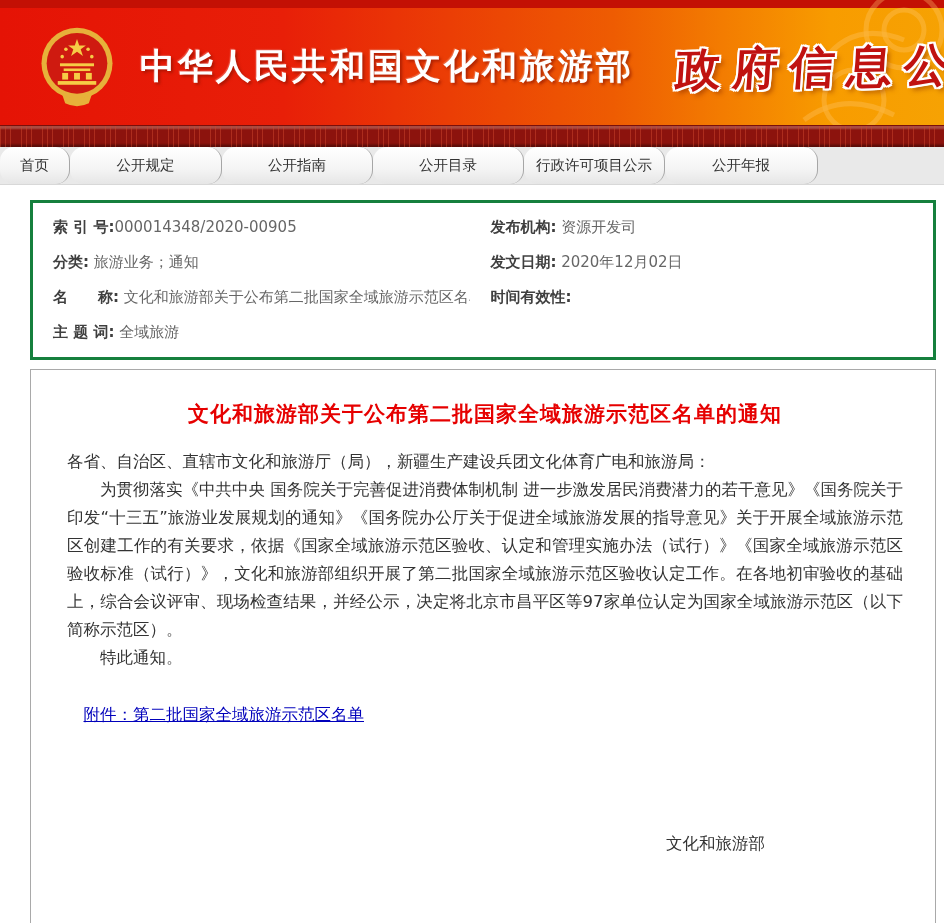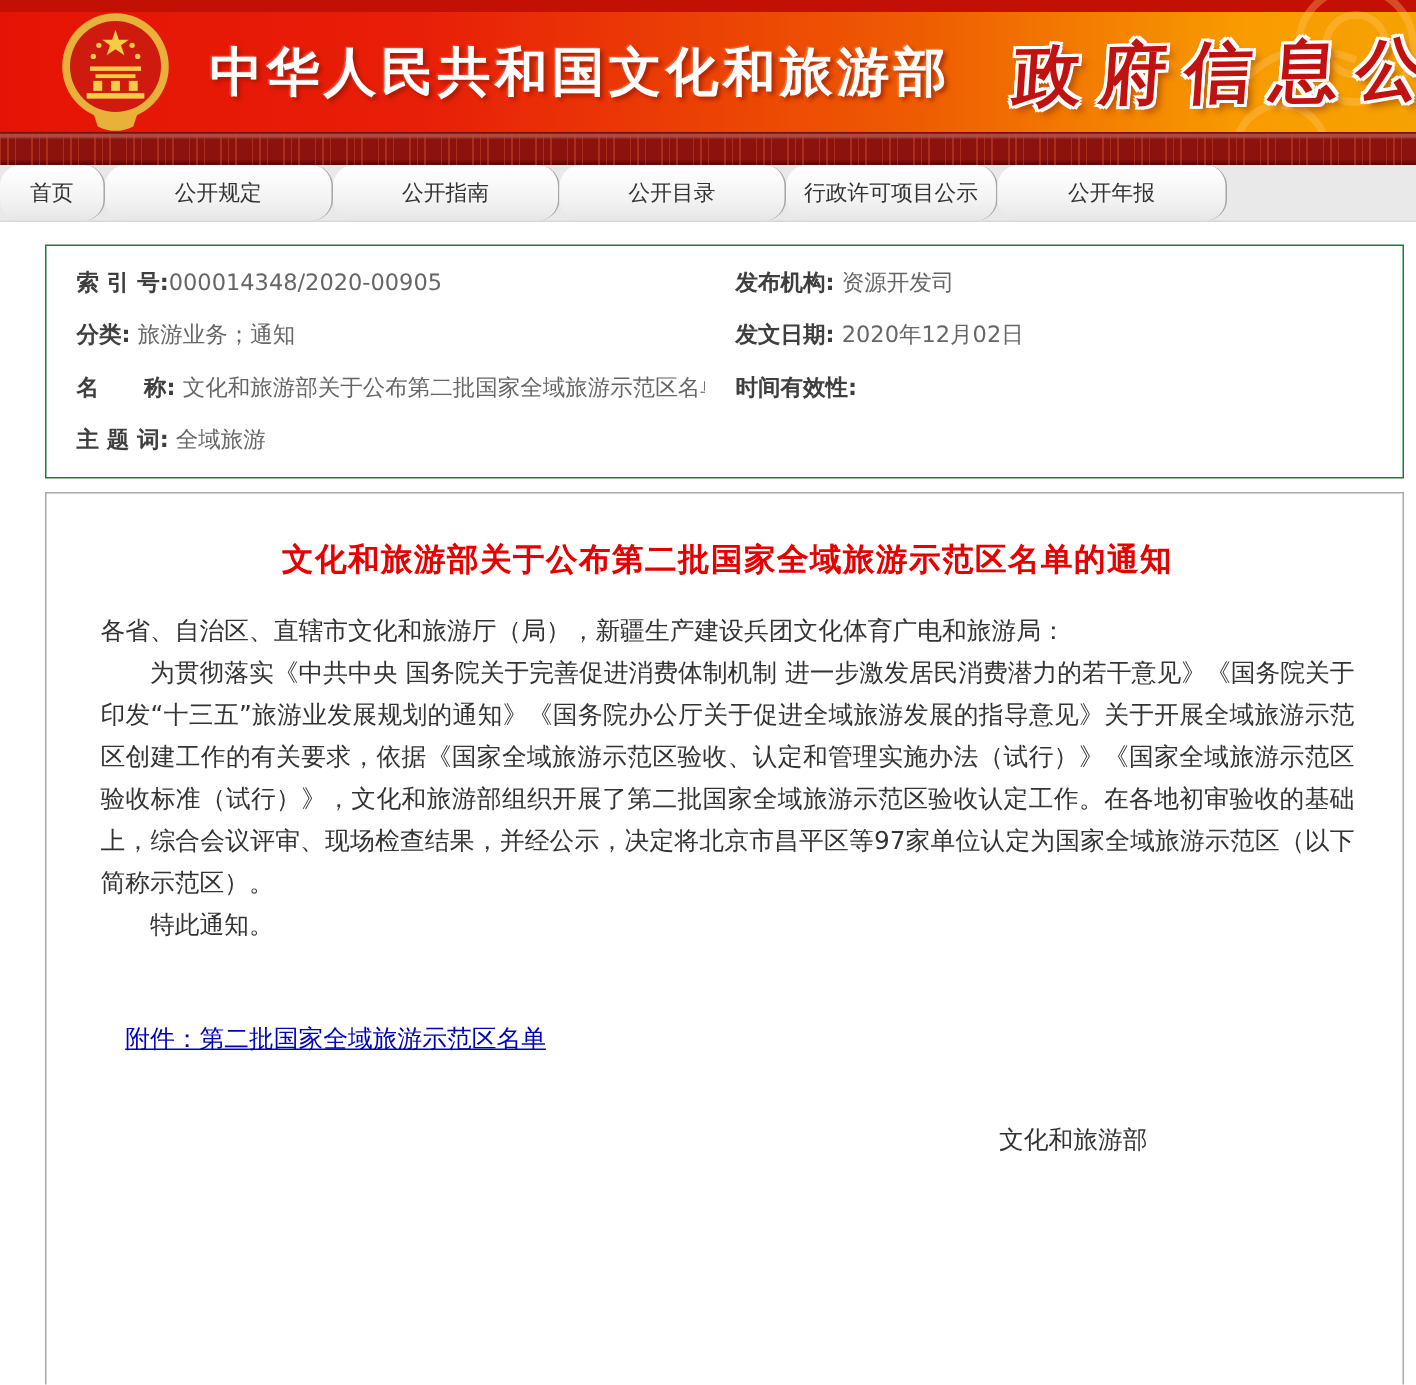--- a/index.html
+++ b/index.html
@@ -1,20 +1,20 @@
 <!DOCTYPE html>
 <html style="--title-red: #c01210; --doc-title-red: #e60000; --link-blue: #0000bb; --banner-red: #e81f08; --banner-orange: #f89c00; --meander-dark: #8c130d;"><head>
 <meta charset="utf-8">
 <style>
   * { margin:0; padding:0; box-sizing:border-box; }
   html,body { width:944px; height:923px; overflow:hidden; background:#fff;
     font-family:"DejaVu Sans","Liberation Sans",sans-serif; }
 
   
-  .banner { position:relative; height:88px;
+  .banner { position:relative; height:125px;
     background:linear-gradient(90deg,#e51305 0%,#e81f08 30%,#ee5c02 65%,#f89c00 88%,#f6a203 100%);
     overflow:hidden; }
   .banner-top-strip { position:absolute; top:0; left:0; right:0; height:8px;
     background:#c31004; }
   .banner-inner { position:absolute; top:8px; left:0; right:0; bottom:0;
     display:flex; align-items:center; }
   .emblem { margin-left:40px; flex:0 0 auto; }
   .ministry-title { margin-left:26px; font-size:35px; font-weight:bold; color:#ffffff;
     letter-spacing:3px; white-space:nowrap;
     text-shadow:2px 2px 3px rgba(140,20,0,.65), -1px -1px 1px rgba(255,255,255,.25); }
@@ -40,38 +40,38 @@
   .tab { display:flex; align-items:center; justify-content:center;
     font-size:14.5px; color:#333; cursor:pointer;
     background:linear-gradient(180deg,#ffffff 0%,#f4f4f4 60%,#e6e6e6 100%);
     border-right:1px solid #a6a6a6;border-radius:14px; }
   .tab:nth-child(1){flex:0 0 70px;}  .tab:nth-child(2){flex:0 0 152px;}
   .tab:nth-child(3){flex:0 0 151px;} .tab:nth-child(4){flex:0 0 151px;}
   .tab:nth-child(5){flex:0 0 141px;} .tab:nth-child(6){flex:0 0 153px;}
   .tab:nth-child(7){flex:0 0 126px; border-right:none;}
 
   
-  .meta-box { margin:15px 0 0 30px; width:906px; border:1px solid #15803d;
+  .meta-box { margin:15px 0 0 30px; width:906px; border:3px solid #15803d;
     background:#fff; padding:7px 0; }
   .meta-grid { display:grid; grid-template-columns:48.6% 51.4%; }
   .meta-cell { padding:8px 10px 8px 20px; font-size:15px; color:#666;
     white-space:nowrap; overflow:hidden; }
   .meta-label { font-weight:bold; color:#3f3f3f; }
 
   
   .doc-box { margin:9px 0 0 30px; width:906px; min-height:720px;
     border:1px solid #a9a9a9; background:#fff; padding:26px 32px 40px 36px; }
   .doc-title { text-align:center; color:var(--doc-title-red,#e60000);
     font-size:21px; font-weight:bold; letter-spacing:1px; margin:4px 0 20px; }
   .doc-box p { font-size:16.5px; color:#333; line-height:28px; text-align:justify; }
   .indent { text-indent:2em; }
-  .attachment-row { margin-top:48px; text-indent:1em; }
+  .attachment-row { margin-top:29px; text-indent:1em; }
   .attachment-link { color:var(--link-blue,#0000bb); text-decoration:underline;
     font-size:16.5px; cursor:pointer; }
-  .signature { margin-top:36px; text-align:right; padding-right:138px;
+  .signature { margin-top:98px; text-align:right; padding-right:138px;
     font-size:16.5px; color:#333; line-height:34px; }
 </style>
 </head>
 <body>
 
 <div class="banner">
   <div class="banner-top-strip"></div>
   <svg class="floral" viewBox="0 0 240 125">
     <g fill="none" stroke="rgba(255,200,110,0.6)" stroke-width="5">
       <circle cx="200" cy="30" r="38"></circle>

